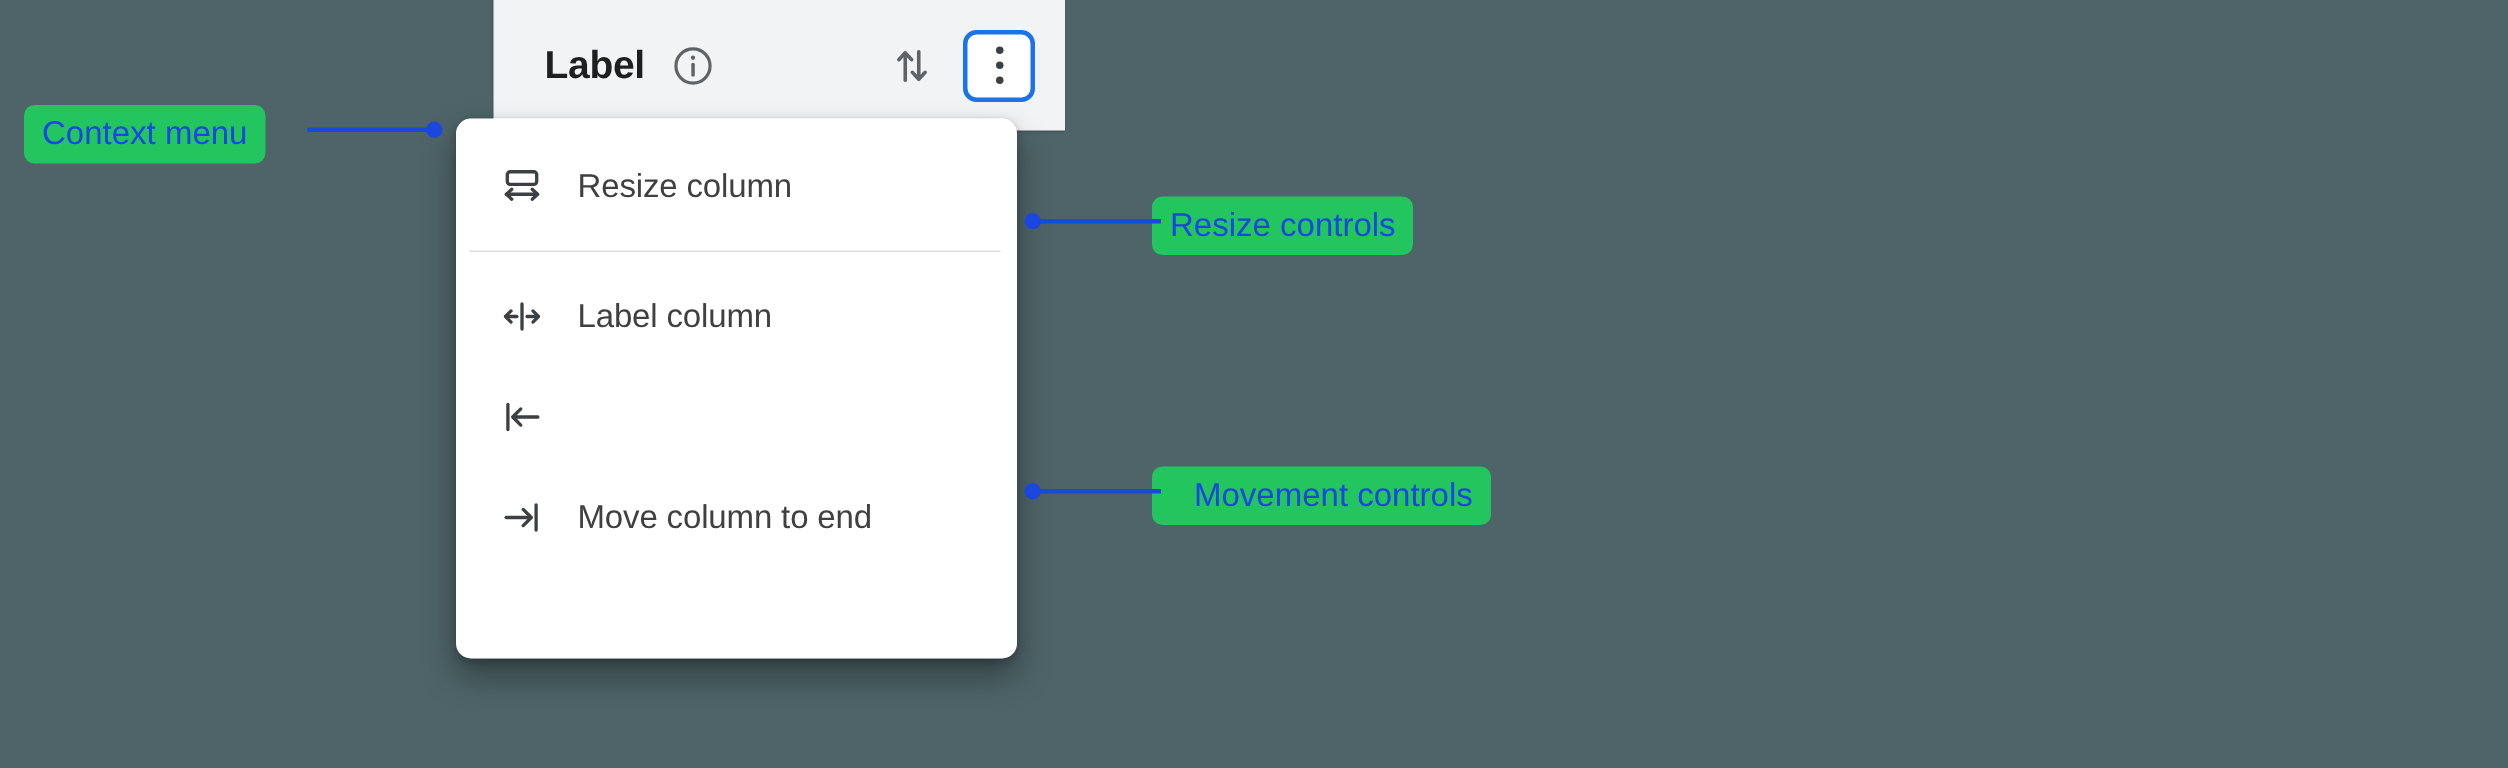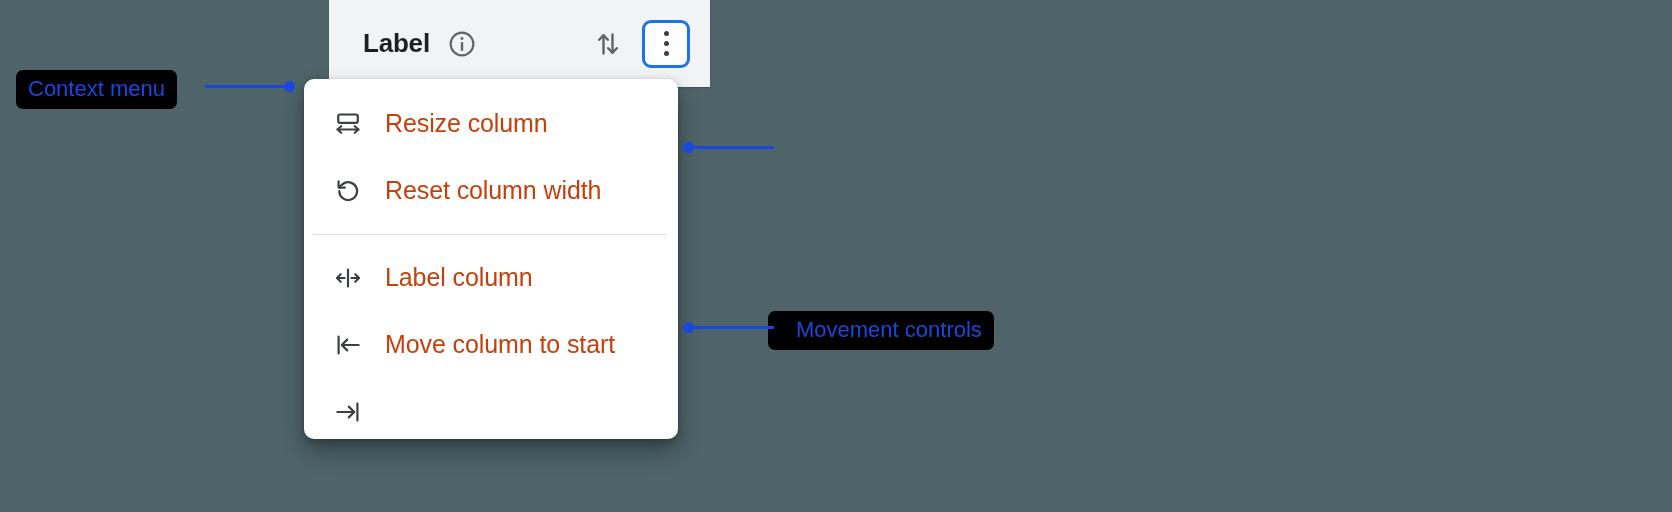--- a/index.html
+++ b/index.html
@@ -89,35 +89,35 @@
   }
   .menu-item .mi-icon {
     width: 32px;
     display: flex;
     align-items: center;
     justify-content: flex-start;
     flex: none;
   }
   .menu-item .mi-label {
     margin-left: 20px;
-    font-size: 25px;
-    color: #c2410c;
+    font-size: 22px;
+    color: #404040;
     white-space: nowrap;
     letter-spacing: -0.1px;
   }
   .menu-divider {
     height: 1px;
     background: #dadce0;
     margin: 10px 11px 9px 9px;
   }
 
   
   .ann-badge {
     position: absolute;
-    background: #000000;
+    background: #22c55e;
     color: #1a47e0;
     font-size: 22px;
     border-radius: 7px;
     padding: 6px 12px 7px 12px;
     white-space: nowrap;
     line-height: 26px;
   }
   .ann-line {
     position: absolute;
     height: 3px;
@@ -180,31 +180,20 @@
           <g stroke="#3c4043" stroke-width="2.2" stroke-linecap="round" stroke-linejoin="round">
             <path d="M4.6 20.5 H25.4"></path>
             <path d="M8.2 17.2 L4.6 20.5 L8.2 23.8"></path>
             <path d="M21.8 17.2 L25.4 20.5 L21.8 23.8"></path>
           </g>
         </svg>
       </span>
       <span class="mi-label">Resize column</span>
     </div>
 
-    <div class="menu-item">
-      <span class="mi-icon">
-        <svg width="30" height="30" viewBox="0 0 30 30" fill="none">
-          <g stroke="#3c4043" stroke-width="2.2" stroke-linecap="round" stroke-linejoin="round">
-            <path d="M6.3 15.2 a8.9 8.9 0 1 0 3.1 -6.8 L6.1 11.2"></path>
-            <path d="M5.6 5.3 L5.6 11.6 L11.9 11.6"></path>
-          </g>
-        </svg>
-      </span>
-      <span class="mi-label">Reset column width</span>
-    </div>
 
     <div class="menu-divider"></div>
 
     <div class="menu-item">
       <span class="mi-icon">
         <svg width="30" height="30" viewBox="0 0 30 30" fill="none">
           <g stroke="#3c4043" stroke-width="2.2" stroke-linecap="round" stroke-linejoin="round">
             <path d="M15 6.6 V23.4"></path>
             <path d="M11.6 15 H4.4"></path>
             <path d="M7.7 11.3 L4.0 15 L7.7 18.7"></path>
@@ -219,41 +208,42 @@
     <div class="menu-item">
       <span class="mi-icon">
         <svg width="30" height="30" viewBox="0 0 30 30" fill="none">
           <g stroke="#3c4043" stroke-width="2.2" stroke-linecap="round" stroke-linejoin="round">
             <path d="M5.6 6.6 V23.4"></path>
             <path d="M25.6 15 H9.2"></path>
             <path d="M14.2 9.6 L8.8 15 L14.2 20.4"></path>
           </g>
         </svg>
       </span>
-      <span class="mi-label">Move column to start</span>
     </div>
 
     <div class="menu-item">
       <span class="mi-icon">
         <svg width="30" height="30" viewBox="0 0 30 30" fill="none">
           <g stroke="#3c4043" stroke-width="2.2" stroke-linecap="round" stroke-linejoin="round">
             <path d="M24.4 6.6 V23.4"></path>
             <path d="M4.4 15 H20.8"></path>
             <path d="M15.8 9.6 L21.2 15 L15.8 20.4"></path>
           </g>
         </svg>
       </span>
+      <span class="mi-label">Move column to end</span>
     </div>
 
   </div>
 
   <div class="ann-badge" style="left:0px; top:70px;">Context menu</div>
   <div class="ann-line" style="left:189px; top:85px; width:86px;"></div>
   <div class="ann-dot" style="left:268px; top:81px;"></div>
 
+  <div class="ann-badge" style="left:752px; top:131px;">Resize controls</div>
   <div class="ann-line" style="left:672px; top:146px; width:86px;"></div>
   <div class="ann-dot" style="left:667px; top:142px;"></div>
 
   <div class="ann-badge" style="left:752px; top:311px;padding-left:28px;">Movement controls</div>
   <div class="ann-line" style="left:672px; top:326px; width:86px;"></div>
   <div class="ann-dot" style="left:667px; top:322px;"></div>
 
 </div>
 
 </body></html>

